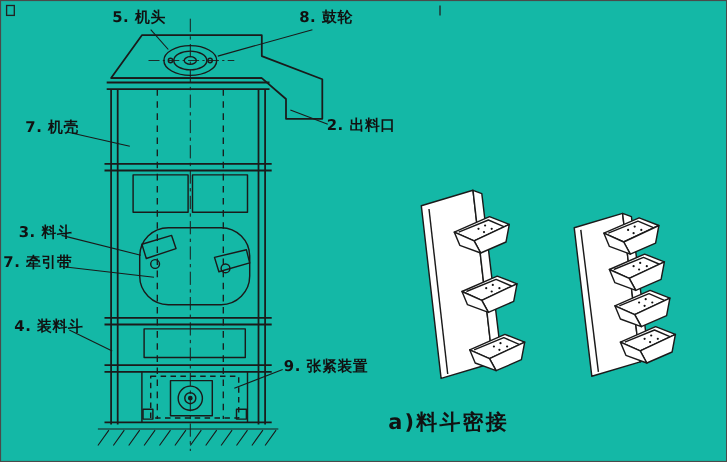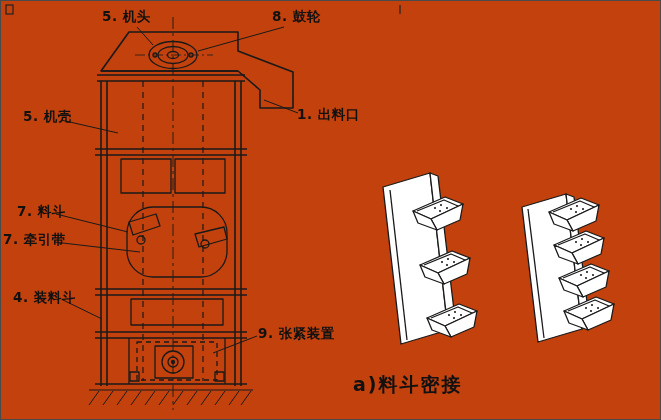--- a/index.html
+++ b/index.html
@@ -1,17 +1,17 @@
 <!DOCTYPE html>
 <html><head>
 <meta charset="utf-8">
 <style>
   html,body{margin:0;padding:0;background:#e8e8e8;}
   .stage{
-    position:relative;width:659px;height:418px;background:#c2410c;
+    position:relative;width:659px;height:418px;background:#14b8a6;
     border:1px solid #4a4a4a;overflow:hidden;
     font-family:"DejaVu Sans",sans-serif;color:#111;
   }
   .stage svg{position:absolute;left:0;top:0;}
   .lbl{
     position:absolute;font-size:13.5px;font-weight:bold;
     white-space:nowrap;line-height:1;letter-spacing:0.5px;
   }
   .cap{
     position:absolute;font-size:19px;font-weight:bold;
@@ -147,21 +147,21 @@
     </g>
 
     <g stroke="#222" fill="none" stroke-width="1.2">
       <rect x="5" y="4" width="7" height="9"></rect>
       <line x1="399" y1="4" x2="399" y2="13"></line>
     </g>
   </svg>
 
   <div class="lbl" style="left:101px;top:9px">5. 机头</div>
   <div class="lbl" style="left:271px;top:9px">8. 鼓轮</div>
-  <div class="lbl" style="left:296px;top:107px">1. 出料口</div>
-  <div class="lbl" style="left:22px;top:109px">5. 机壳</div>
-  <div class="lbl" style="left:16px;top:204px">7. 料斗</div>
+  <div class="lbl" style="left:296px;top:107px">2. 出料口</div>
+  <div class="lbl" style="left:22px;top:109px">7. 机壳</div>
+  <div class="lbl" style="left:16px;top:204px">3. 料斗</div>
   <div class="lbl" style="left:2px;top:232px">7. 牵引带</div>
   <div class="lbl" style="left:12px;top:290px">4. 装料斗</div>
   <div class="lbl" style="left:257px;top:326px">9. 张紧装置</div>
 
   <div class="cap" style="left:352px;top:374px">a)料斗密接</div>
 </div>
 
 </body></html>

